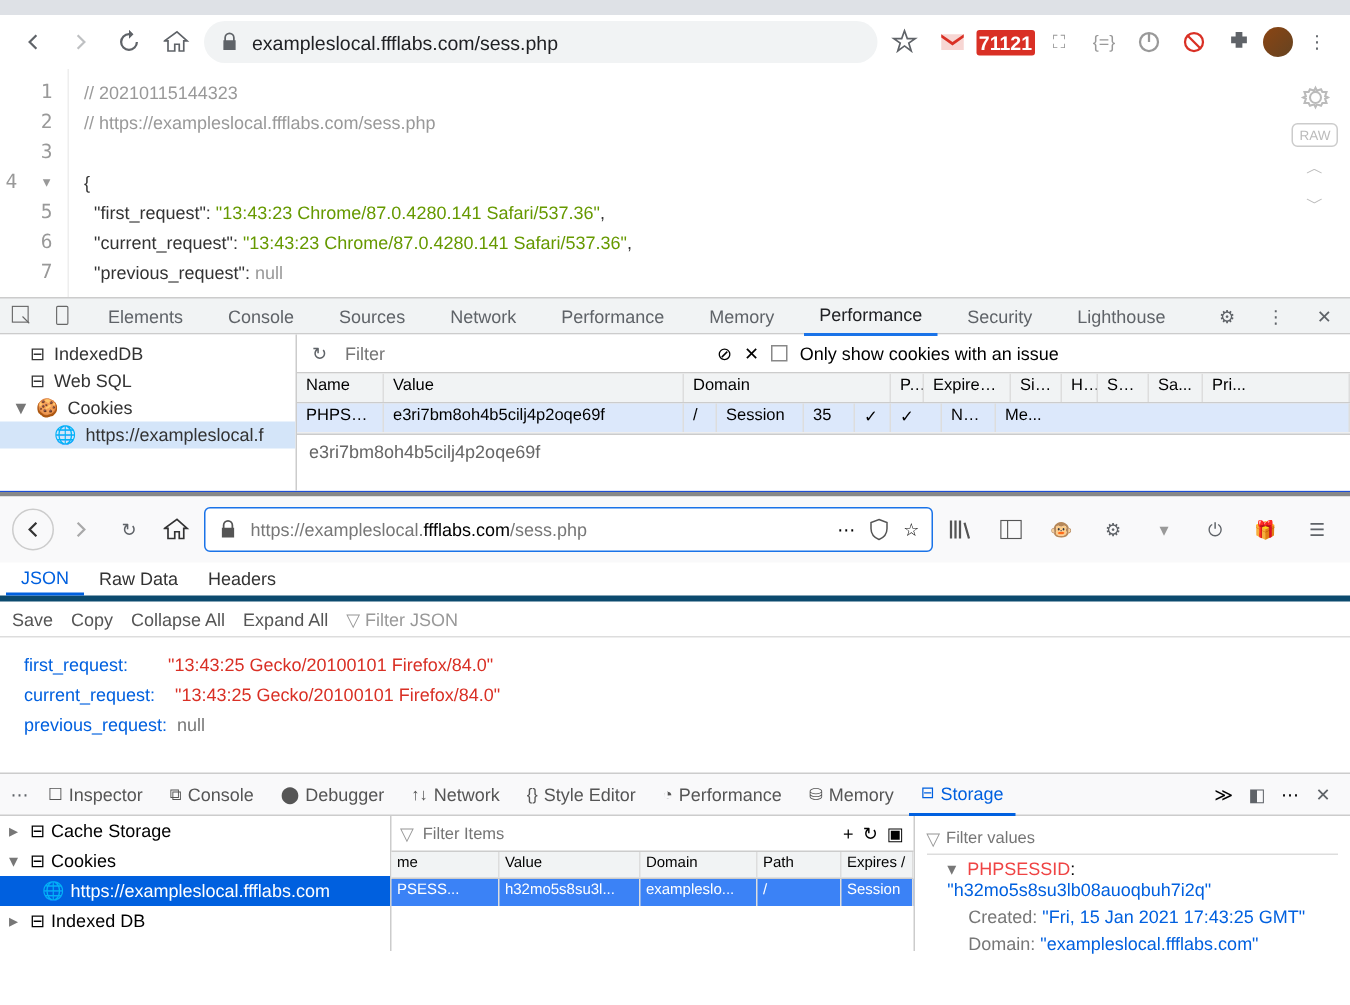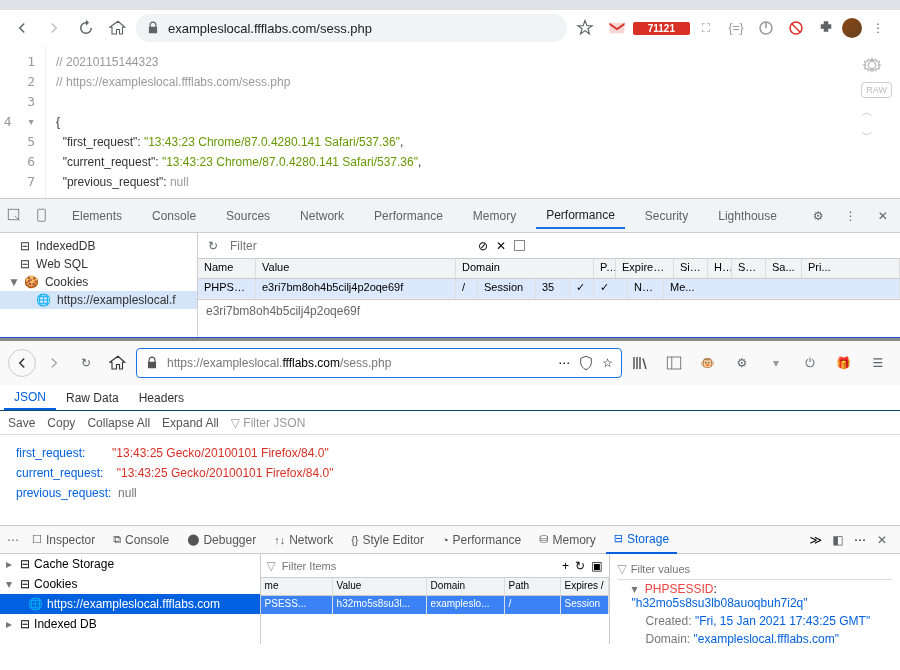--- a/index.html
+++ b/index.html
@@ -5,33 +5,33 @@
 *{box-sizing:border-box;margin:0;padding:0;font-family:-apple-system,BlinkMacSystemFont,"Segoe UI",Arial,sans-serif;font-size:12px}
 body{background:#fff;width:900px;height:670px;overflow:hidden}
 .chrome{border-bottom:1px solid #1d4ed8}
 .chrome-tabs{height:10px;background:#dee1e6}
 .chrome-toolbar{display:flex;align-items:center;height:36px;padding:0 8px;background:#fff;gap:4px}
 .ico-btn{width:28px;height:28px;display:flex;align-items:center;justify-content:center;color:#5f6368;cursor:pointer;border-radius:14px}
 .ico-btn svg{width:18px;height:18px}
 .chrome-url{flex:1;display:flex;align-items:center;height:28px;background:#f1f3f4;border-radius:14px;padding:0 10px;gap:8px;color:#5f6368}
 .chrome-url span{color:#202124;font-size:13px}
 .chrome-ext{display:flex;gap:2px;align-items:center}
-.badge{background:#d93025;color:#fff;font-size:10px;padding:1px 15px;border-radius:2px;font-weight:bold}
+.badge{background:#d93025;color:#fff;font-size:13px;padding:1px 2px;border-radius:2px;font-weight:bold}
 .avatar{width:20px;height:20px;border-radius:50%;background:linear-gradient(135deg,#8b4513,#654321)}
 .code-area{display:flex;background:#fff;height:152px;overflow:hidden;position:relative}
 .gutter{width:46px;text-align:right;padding:6px 10px 6px 0;color:#999;font-family:Consolas,Monaco,monospace;font-size:13px;line-height:20px;border-right:1px solid #eee}
 .code{flex:1;padding:6px 10px;font-family:Consolas,Monaco,monospace;font-size:13px;line-height:20px;color:#333}
 .code .c{color:#999}
 .code .s{color:#690}
 .code .k{color:#333}
 .code .nul{color:#999}
-.side-icons{position:absolute;right:8px;top:8px;display:flex;flex-direction:column;gap:6px;color:#bbb}
+.side-icons{position:absolute;right:8px;top:8px;display:flex;flex-direction:column;gap:6px;align-items:center;color:#bbb}
 .raw-box{border:1px solid #ccc;border-radius:4px;padding:2px 4px;font-size:9px}
 .devtools{border-top:1px solid #ccc;background:#f1f3f4}
-.dt-tabs{display:flex;align-items:center;height:34px;border-bottom:1px solid #ccc;padding:2px 6px;gap:10px}
+.dt-tabs{display:flex;align-items:center;height:24px;border-bottom:1px solid #ccc;padding:2px 6px;gap:10px}
 .dt-tab{padding:0 10px;height:26px;display:flex;align-items:center;color:#5f6368;cursor:pointer;font-size:12px}
 .dt-tab.active{color:#202124;border-bottom:2px solid #1a73e8}
 .dt-tabs .sp{flex:1}
 .dt-body{display:flex;height:104px;background:#fff}
 .dt-tree{width:198px;border-right:1px solid #ccc;padding:4px 0;overflow:hidden;font-size:12px;color:#333}
 .tree-row{display:flex;align-items:center;padding:2px 8px;gap:6px;cursor:pointer}
 .tree-row.sel{background:#d4e5f9}
 .tree-indent{padding-left:20px}
 .tree-indent2{padding-left:36px}
 .dt-right{flex:1;display:flex;flex-direction:column}
@@ -42,21 +42,21 @@
 .dt-th>div,.dt-tr>div{border-right:1px solid #ddd;padding:2px 6px;overflow:hidden;white-space:nowrap;text-overflow:ellipsis;font-size:11px}
 .dt-tr{display:flex;height:20px;border-bottom:1px solid #eee}
 .dt-tr.sel{background:#dce8fb}
 .col-n{width:58px}.col-v{width:200px}.col-d{width:138px}.col-p{width:22px}.col-e{width:58px}.col-s{width:34px}.col-h{width:24px}.col-sec{width:34px}.col-sa{width:36px}.col-pr{flex:1}
 .dt-val{padding:4px 8px;color:#666;border-top:1px solid #ccc}
 .ff{border-top:3px solid #888}
 .ff-toolbar{display:flex;align-items:center;height:44px;padding:0 8px;gap:4px;background:#f9f9fa}
 .ff-url{flex:1;display:flex;align-items:center;height:30px;border:1px solid #1a73e8;border-radius:4px;padding:0 8px;gap:8px;background:#fff}
 .ff-url .dom{color:#000}.ff-url .rest{color:#777}
 .ff-ext{display:flex;gap:6px;align-items:center;color:#666}
-.ff-tabs{display:flex;border-bottom:1px solid #0c4a6e;height:26px;padding-left:4px}
+.ff-tabs{display:flex;border-bottom:4px solid #0c4a6e;height:26px;padding-left:4px}
 .ff-tab{padding:0 10px;display:flex;align-items:center;cursor:pointer;font-size:12px;color:#333}
 .ff-tab.active{color:#0060df;border-bottom:2px solid #0060df}
 .ff-actions{display:flex;height:24px;align-items:center;padding:0 8px;gap:12px;border-bottom:1px solid #ddd;font-size:11px;color:#555}
 .ff-json{padding:8px 16px;font-family:Consolas,Monaco,monospace;font-size:12px;line-height:20px;height:90px}
 .ff-json .key{color:#0060df}.ff-json .str{color:#d93025}.ff-json .nul{color:#777}
 .ff-dt{border-top:1px solid #ccc}
 .ff-dt-tabs{display:flex;align-items:center;height:28px;border-bottom:1px solid #ccc;padding:0 4px;gap:2px;background:#f9f9fa}
 .ff-dt-tab{padding:0 8px;display:flex;align-items:center;gap:4px;height:28px;cursor:pointer;color:#555;font-size:11px}
 .ff-dt-tab.active{color:#0060df;border-bottom:2px solid #0060df}
 .ff-dt-body{display:flex;height:90px}
@@ -204,20 +204,21 @@
       <div class="tree-row"><span class="fold">▼</span>🍪 <span>Cookies</span></div>
       <div class="tree-row tree-indent2 sel">🌐 <span>https://exampleslocal.f</span></div>
     </div>
     <div class="dt-right">
       <div class="dt-filter">
         <div class="ico-btn" style="width:18px">↻</div>
         <input placeholder="Filter" style="">
         <div>⊘</div>
         <div>✕</div>
         <div class="cb"></div>
+        <span>Only show cookies with an issue</span>
       </div>
       <div class="dt-table">
         <div class="dt-th">
           <div class="col-n">Name</div>
           <div class="col-v">Value</div>
           <div class="col-d">Domain</div>
           <div class="col-p">P...</div>
           <div class="col-e">Expires...</div>
           <div class="col-s">Size</div>
           <div class="col-h">H...</div>

